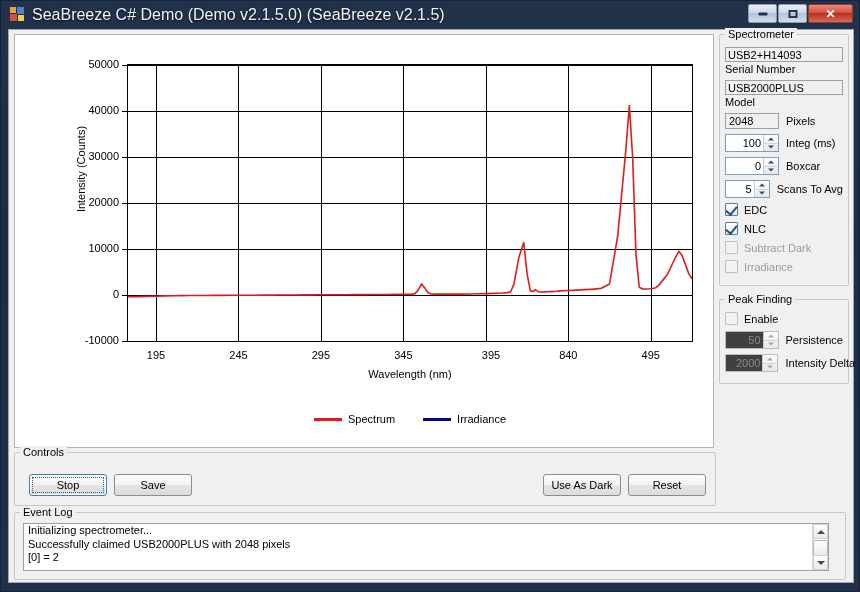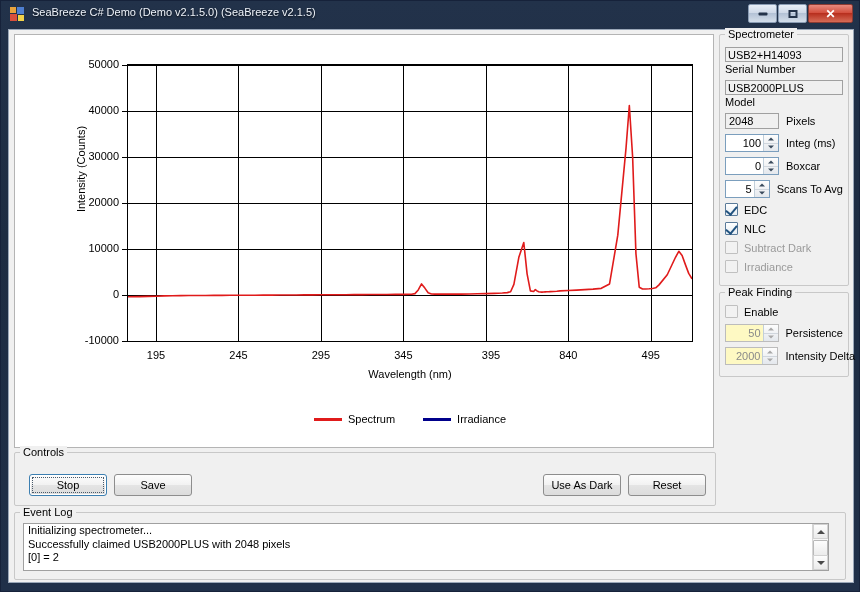--- a/index.html
+++ b/index.html
@@ -6,21 +6,21 @@
   body{width:860px;height:592px;overflow:hidden;font-family:"Liberation Sans",sans-serif;font-size:11px;color:#000;}
 
   .window{position:absolute;left:0;top:0;width:860px;height:592px;
     background:linear-gradient(180deg,#22324a 0%,#1d2c42 40%,#203049 100%);
     border:1px solid #16223a;box-sizing:border-box;}
 
   
   .titlebar{position:absolute;left:0;top:0;width:858px;height:27px;}
   .app-icon{position:absolute;left:9px;top:6px;width:15px;height:15px;}
   .app-icon i{position:absolute;display:block;}
-  .title-text{position:absolute;left:31px;top:5px;font-size:11px;color:#eef3fa;
+  .title-text{position:absolute;left:31px;top:5px;font-size:16px;color:#eef3fa;
     text-shadow:0 1px 2px rgba(0,0,0,.8);white-space:nowrap;}
 
   .winbtns{position:absolute;right:6px;top:2px;height:21px;display:flex;align-items:center;}
   .wb{width:29px;height:19px;margin-left:1px;border:1px solid #8a9cb4;border-radius:2px;
       background:linear-gradient(180deg,#e8eef7 0%,#cfd9e8 45%,#b4c2d6 50%,#d4deea 100%);
       position:relative;box-sizing:border-box;}
   .wb.close{width:45px;border:1px solid #8d3b33;
       background:linear-gradient(180deg,#e88a7e 0%,#d4503f 45%,#b8301f 50%,#d66b56 100%);}
   .wb .g{position:absolute;left:50%;top:50%;transform:translate(-50%,-50%);
       font-size:11px;color:#1b2433;font-weight:bold;line-height:1;}
@@ -48,33 +48,33 @@
      transform:rotate(-90deg);transform-origin:center;}
   .xlabel{position:absolute;left:112px;top:333px;width:566px;text-align:center;font-size:11px;}
   .legend{position:absolute;left:112px;top:358px;width:566px;display:flex;justify-content:center;
      align-items:center;gap:28px;font-size:11px;}
   .lgitem{display:flex;align-items:center;gap:6px;margin-top:20px;}
   .lgline{width:28px;height:3px;display:block;}
 
   
   .rcol{position:absolute;left:710px;top:4px;width:130px;}
   .gbox{position:relative;border:1px solid #c8c8c8;border-radius:2px;padding:12px 5px 6px 5px;
-     margin-bottom:6px;}
+     margin-bottom:13px;}
   .gcap{position:absolute;left:5px;top:-7px;background:#f0f0f0;padding:0 3px;font-size:11px;color:#000;}
 
   .rotext{width:118px;height:15px;border:1px solid #a0a0a0;background:#f0f0f0;
      font-size:11px;padding:1px 2px;box-sizing:border-box;color:#000;margin-bottom:1px;
      line-height:13px;overflow:hidden;white-space:nowrap;}
   .sublabel{font-size:11px;margin-bottom:5px;}
 
   .fieldrow{display:flex;align-items:center;margin-bottom:5px;}
   .robox{width:54px;height:16px;border:1px solid #a0a0a0;background:#f0f0f0;font-size:11px;
      padding:1px 3px;box-sizing:border-box;line-height:13px;}
   .spinwrap{display:flex;width:54px;height:18px;border:1px solid #7b9ebd;background:#fff;box-sizing:border-box;padding-left:8px;}
-  .spinwrap.dis{border-color:#bcbcbc;background:#fef9c3;}
+  .spinwrap.dis{border-color:#bcbcbc;background:#404040;}
   .spinval{flex:1;text-align:right;font-size:11px;padding:1px 2px;line-height:15px;color:#000;}
   .spinwrap.dis .spinval{color:#8a8a8a;}
   .spinbtns{width:14px;border-left:1px solid #c2cfda;display:flex;flex-direction:column;
      background:linear-gradient(180deg,#fdfdfd,#e4e8ed);}
   .spinb{flex:1;position:relative;}
   .spinb:first-child{border-bottom:1px solid #d0d6dd;}
   .arw{position:absolute;left:50%;top:50%;transform:translate(-50%,-50%);width:0;height:0;}
   .arwup{border-left:3px solid transparent;border-right:3px solid transparent;border-bottom:3px solid #3a4a5c;}
   .arwdn{border-left:3px solid transparent;border-right:3px solid transparent;border-top:3px solid #3a4a5c;}
   .spinwrap.dis .arwup{border-bottom-color:#a8a8a8;}

